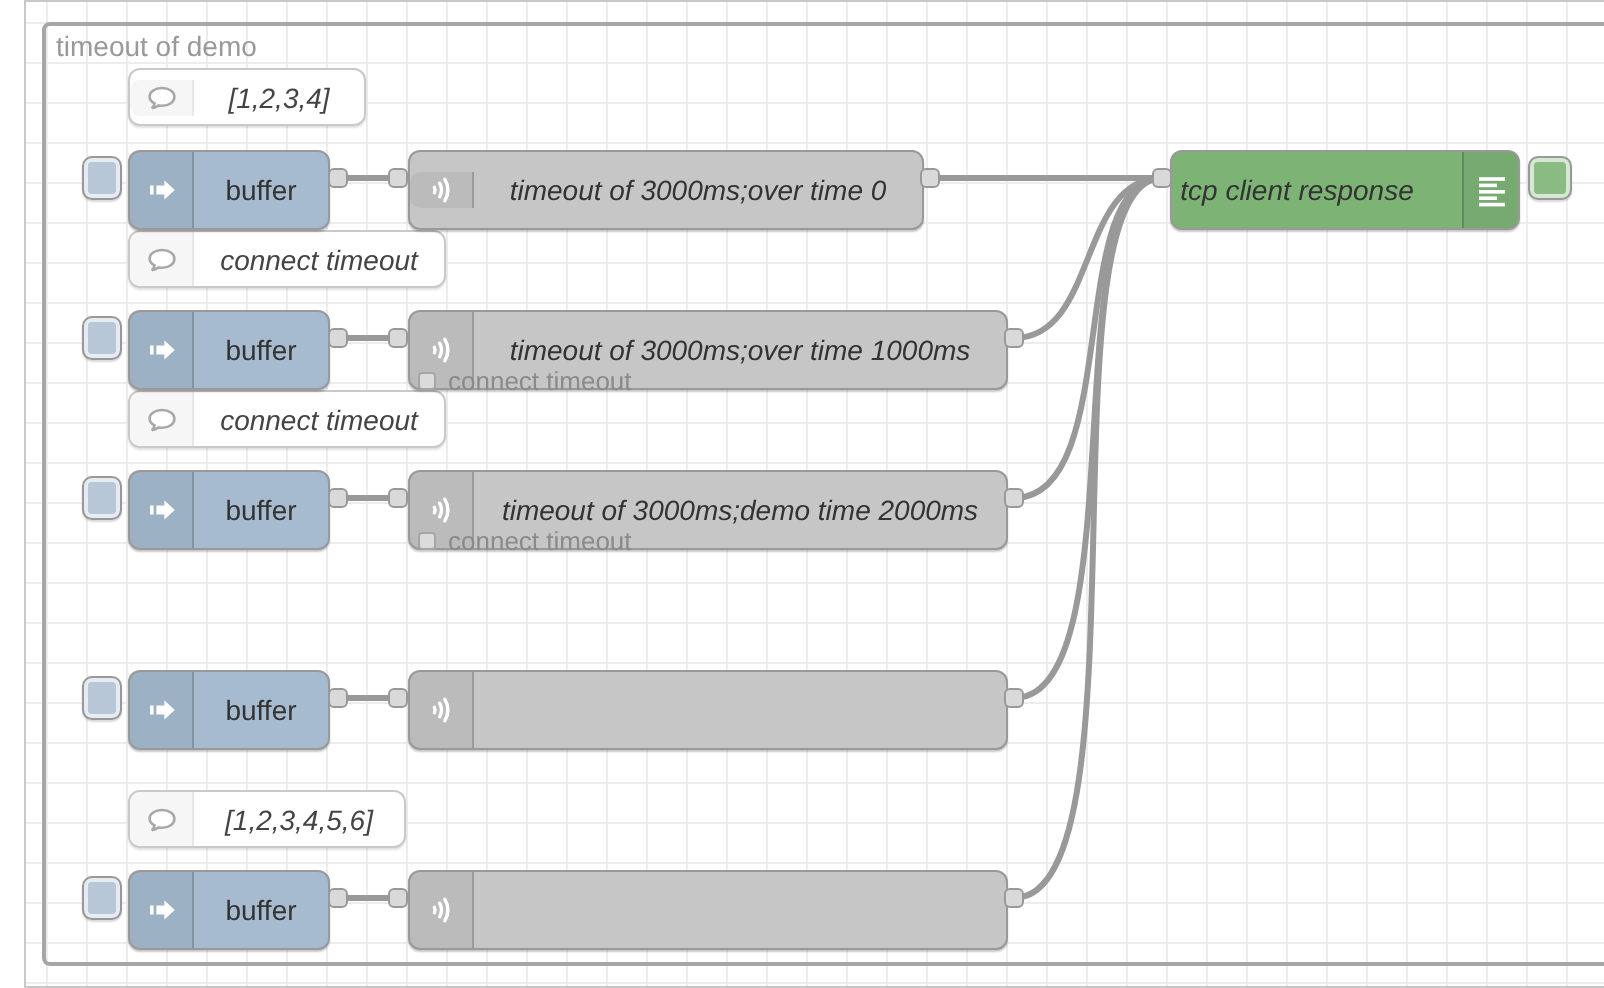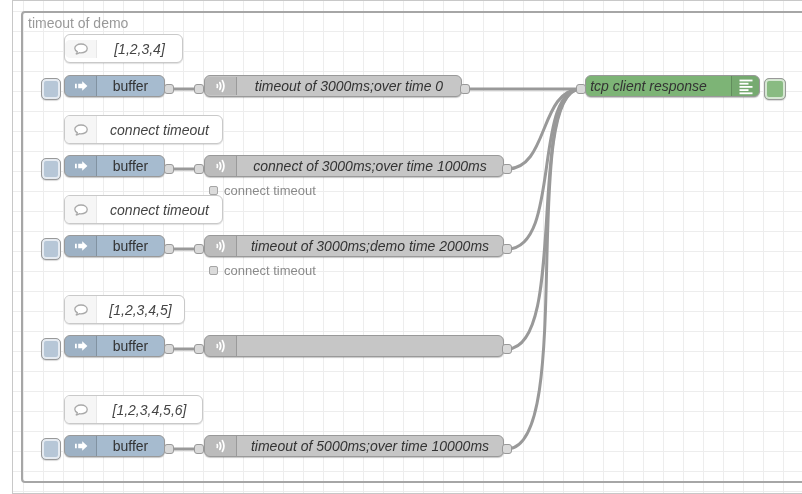--- a/index.html
+++ b/index.html
@@ -26,21 +26,21 @@
     margin-left:12px;
   }
   #wires{position:absolute;left:0;top:0;width:802px;height:494px;z-index:1;}
   #wires path{stroke:var(--wire);stroke-width:3;fill:none;}
   .group-rect{
     position:absolute;left:8px;top:10px;width:787px;height:472px;box-sizing:border-box;
     border:2px solid var(--group-border);border-radius:4px;z-index:0;
   }
   .group-label{color:#999;font-size:14px;padding:2px 0 0 5px;white-space:nowrap;}
   .node{
-    position:absolute;height:22px;box-sizing:border-box;display:flex;align-items:stretch;
+    position:absolute;height:40px;box-sizing:border-box;display:flex;align-items:stretch;
     border:1px solid var(--node-border);border-radius:6px;z-index:2;
     box-shadow:0 1px 1px rgba(0,0,0,0.22);
   }
   .node .label{
     flex:1;display:flex;align-items:center;justify-content:center;
     font-size:14px;color:#333;white-space:nowrap;overflow:hidden;padding:0 4px;
   }
   .italic .label{font-style:italic;}
   .icon-box{
     width:31px;display:flex;align-items:center;justify-content:center;flex:0 0 auto;
@@ -111,28 +111,20 @@
     <div class="label">connect timeout</div>
   </div>
   <div class="node comment" style="left:51px;top:194px;width:159px;">
     <div class="icon-box icon-left">
       <svg class="icon" width="18" height="18" viewBox="0 0 18 18">
           <path d="M9 4c-3.5 0-6.2 1.9-6.2 4.3 0 1.4 1 2.7 2.5 3.4-.1.9-.6 1.8-1.4 2.4 1.4-.2 2.6-.8 3.4-1.4.5.1 1.1.2 1.7.2 3.5 0 6.2-1.9 6.2-4.5S12.5 4 9 4z" fill="#fff" stroke="#a8a8a8" stroke-width="1.3"></path>
         </svg>
     </div>
     <div class="label">connect timeout</div>
   </div>
-  <div class="node comment" style="left:51px;top:294px;width:121px;">
-    <div class="icon-box icon-left">
-      <svg class="icon" width="18" height="18" viewBox="0 0 18 18">
-          <path d="M9 4c-3.5 0-6.2 1.9-6.2 4.3 0 1.4 1 2.7 2.5 3.4-.1.9-.6 1.8-1.4 2.4 1.4-.2 2.6-.8 3.4-1.4.5.1 1.1.2 1.7.2 3.5 0 6.2-1.9 6.2-4.5S12.5 4 9 4z" fill="#fff" stroke="#a8a8a8" stroke-width="1.3"></path>
-        </svg>
-    </div>
-    <div class="label">[1,2,3,4,5]</div>
-  </div>
   <div class="node comment" style="left:51px;top:394px;width:139px;justify-content:center;">
     <div class="icon-box icon-left">
       <svg class="icon" width="18" height="18" viewBox="0 0 18 18">
           <path d="M9 4c-3.5 0-6.2 1.9-6.2 4.3 0 1.4 1 2.7 2.5 3.4-.1.9-.6 1.8-1.4 2.4 1.4-.2 2.6-.8 3.4-1.4.5.1 1.1.2 1.7.2 3.5 0 6.2-1.9 6.2-4.5S12.5 4 9 4z" fill="#fff" stroke="#a8a8a8" stroke-width="1.3"></path>
         </svg>
     </div>
     <div class="label">[1,2,3,4,5,6]</div>
   </div>
 
   <div class="side-btn inject-btn" style="top:77px;"></div>
@@ -193,21 +185,21 @@
     <div class="label">timeout of 3000ms;over time 0</div>
   </div>
   <div class="node tcp italic" style="top:154px;width:300px;">
     <div class="icon-box icon-left">
       <svg class="icon" width="18" height="18" viewBox="0 0 18 18" fill="none" stroke="#fff" stroke-width="1.7" stroke-linecap="round">
           <path d="M5.2 7.6a3.4 3.4 0 0 1 0 2.8"></path>
           <path d="M7.8 5.6a7 7 0 0 1 0 6.8"></path>
           <path d="M10.4 3.6a10.8 10.8 0 0 1 0 10.8"></path>
         </svg>
     </div>
-    <div class="label">connect of 3000ms;over time 1000ms</div>
+    <div class="label">timeout of 3000ms;over time 1000ms</div>
   </div>
   <div class="node tcp italic" style="top:234px;width:300px;">
     <div class="icon-box icon-left">
       <svg class="icon" width="18" height="18" viewBox="0 0 18 18" fill="none" stroke="#fff" stroke-width="1.7" stroke-linecap="round">
           <path d="M5.2 7.6a3.4 3.4 0 0 1 0 2.8"></path>
           <path d="M7.8 5.6a7 7 0 0 1 0 6.8"></path>
           <path d="M10.4 3.6a10.8 10.8 0 0 1 0 10.8"></path>
         </svg>
     </div>
     <div class="label">timeout of 3000ms;demo time 2000ms</div>
@@ -222,21 +214,20 @@
     </div>
   </div>
   <div class="node tcp italic" style="top:434px;width:300px;">
     <div class="icon-box icon-left">
       <svg class="icon" width="18" height="18" viewBox="0 0 18 18" fill="none" stroke="#fff" stroke-width="1.7" stroke-linecap="round">
           <path d="M5.2 7.6a3.4 3.4 0 0 1 0 2.8"></path>
           <path d="M7.8 5.6a7 7 0 0 1 0 6.8"></path>
           <path d="M10.4 3.6a10.8 10.8 0 0 1 0 10.8"></path>
         </svg>
     </div>
-    <div class="label">timeout of 5000ms;over time 10000ms</div>
   </div>
 
   <div class="status" style="left:196px;top:182px;">
     <div class="status-dot"></div>
     <div class="status-label">connect timeout</div>
   </div>
   <div class="status" style="left:196px;top:262px;">
     <div class="status-dot"></div>
     <div class="status-label">connect timeout</div>
   </div>

